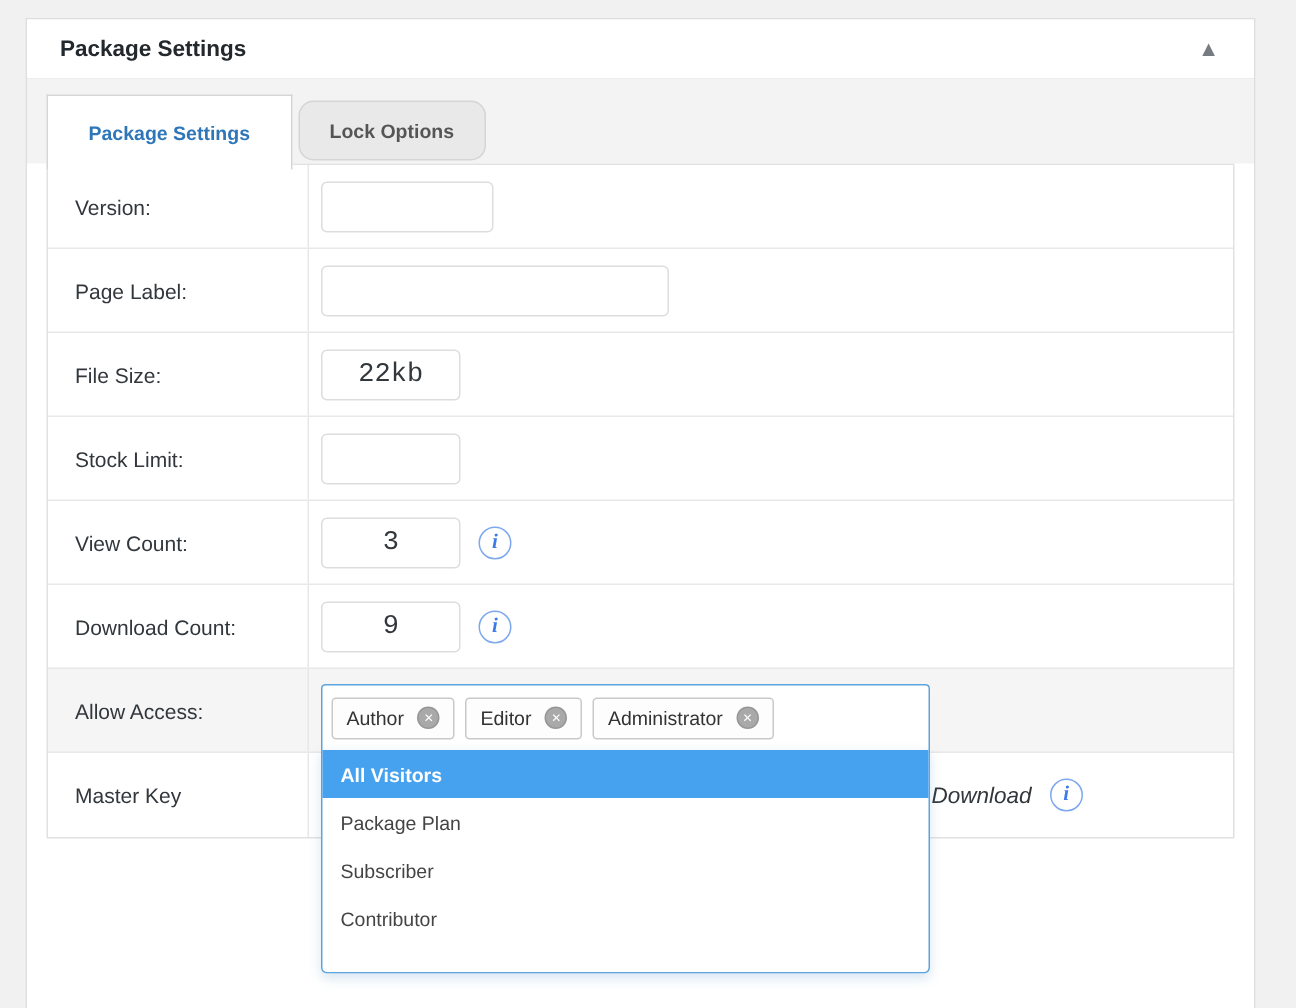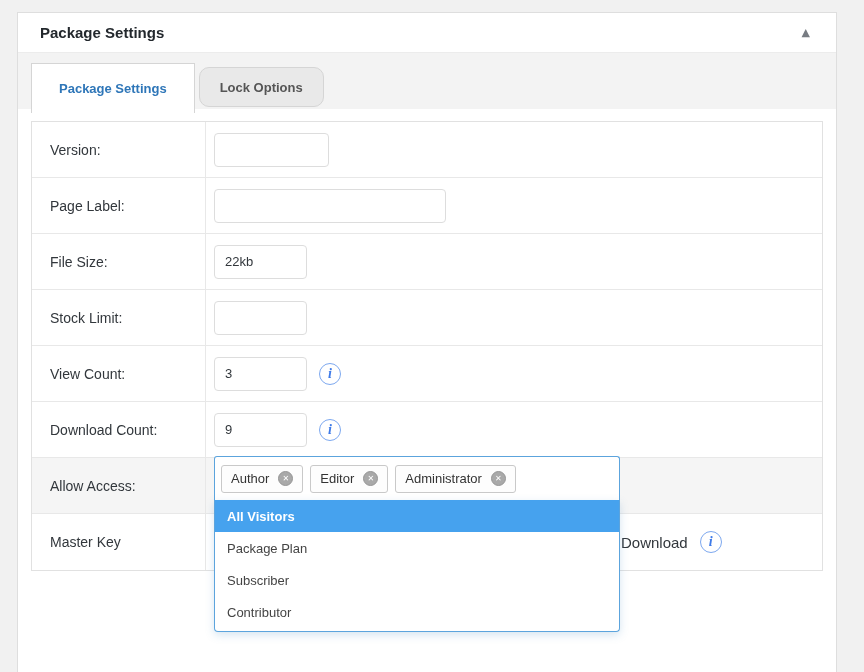--- a/index.html
+++ b/index.html
@@ -41,41 +41,42 @@
     margin-top:10px; height:50px; padding:0 27px;
     background:#fff; border-bottom:none; color:#2e76b8;
   }
   .tab.inactive {
     margin-top:14px; height:40px; padding:0 20px;
     background:#e9e9e9; color:#555;border-radius:10px;
   }
   
   .form-table {
     position:relative; z-index:1;
-    margin:12px 13px; border:1px solid #e1e1e1; background:#fff;
+    margin:0 13px; border:1px solid #e1e1e1; background:#fff;
   }
   .form-row {
     display:flex; height:56px; border-bottom:1px solid #e8e8e8;
   }
   .form-row:last-child { border-bottom:none; }
   .form-row.shaded { background:#f5f5f5;justify-content:center; }
   .label-cell {
     width:174px; flex:none; border-right:1px solid #e8e8e8;
     display:flex; align-items:center; padding-left:18px;
     font-size:14px; color:#32373c;
   }
   .content-cell {
     flex:1; display:flex; align-items:center; padding-left:8px;
     position:relative;
   }
   input.text-input {
     height:34px; border:1px solid #ddd; border-radius:4px;
-    background:#fff; font-size:13px; color:#32373c;
+    background:#fff; font-size:18px; color:#32373c;
     padding:0 10px; outline:none;
-    font-family:Liberation Sans, sans-serif;
+    font-family:Liberation Mono, monospace;
+    text-align:center;
   }
   .w-sm { width:93px; }
   .w-md { width:115px; }
   .w-lg { width:232px; }
   .info-icon {
     width:22px; height:22px; margin-left:12px; flex:none;
     border:1px solid #7da8ef; border-radius:50%;
     display:flex; align-items:center; justify-content:center;
     color:#3f7be8; font-family:"Liberation Serif","DejaVu Serif",serif;
     font-style:italic; font-weight:bold; font-size:14px; cursor:pointer;
@@ -88,21 +89,21 @@
     border:1px solid #d8d8d8; border-radius:4px; background:#fff;
     display:flex; align-items:center; justify-content:flex-end;
     padding-right:14px; cursor:pointer;
   }
   .hamburger-icon { width:16px; }
   .hamburger-icon div {
     height:2px; background:#3a3a3a; margin:3px 0;
   }
   
   .masterkey-content { font-size:15px; color:#32373c; }
-  .masterkey-text { margin-left:407px; }
+  .masterkey-text { margin-left:407px;font-style:italic; }
   
   .multiselect-overlay {
     position:absolute; left:196px; top:443px; width:406px; z-index:10;
   }
   .tagbox {
     background:#fff; border:1px solid #5ca4dd; border-bottom:none;
     border-radius:3px 3px 0 0; height:44px;
     display:flex; align-items:center; padding:16px 6px; gap:7px;
   }
   .tag {
@@ -112,21 +113,21 @@
   }
   .tag-label { font-size:13px; color:#333; }
   .tag-remove {
     width:15px; height:15px; border-radius:50%;
     background:#a9a9a9; border:1px solid #969696;
     color:#fff; font-size:8px; font-weight:bold; line-height:1;
     display:flex; align-items:center; justify-content:center; cursor:pointer;
   }
   .droplist {
     background:#fff; border:1px solid #5ca4dd; border-top:none;
-    border-radius:0 0 4px 4px; padding-bottom:3px;
+    border-radius:0 0 4px 4px; padding-bottom:20px;
     box-shadow:0 3px 8px rgba(90,150,200,0.25);
     text-align:right;
   }
   .droplist-option {
     height:32px; display:flex; align-items:center; padding-left:12px;
     font-size:13px; color:#444; cursor:pointer;
   }
   .droplist-option.highlighted {
     background:#46a2ee; color:#fff; font-weight:bold;
   }

